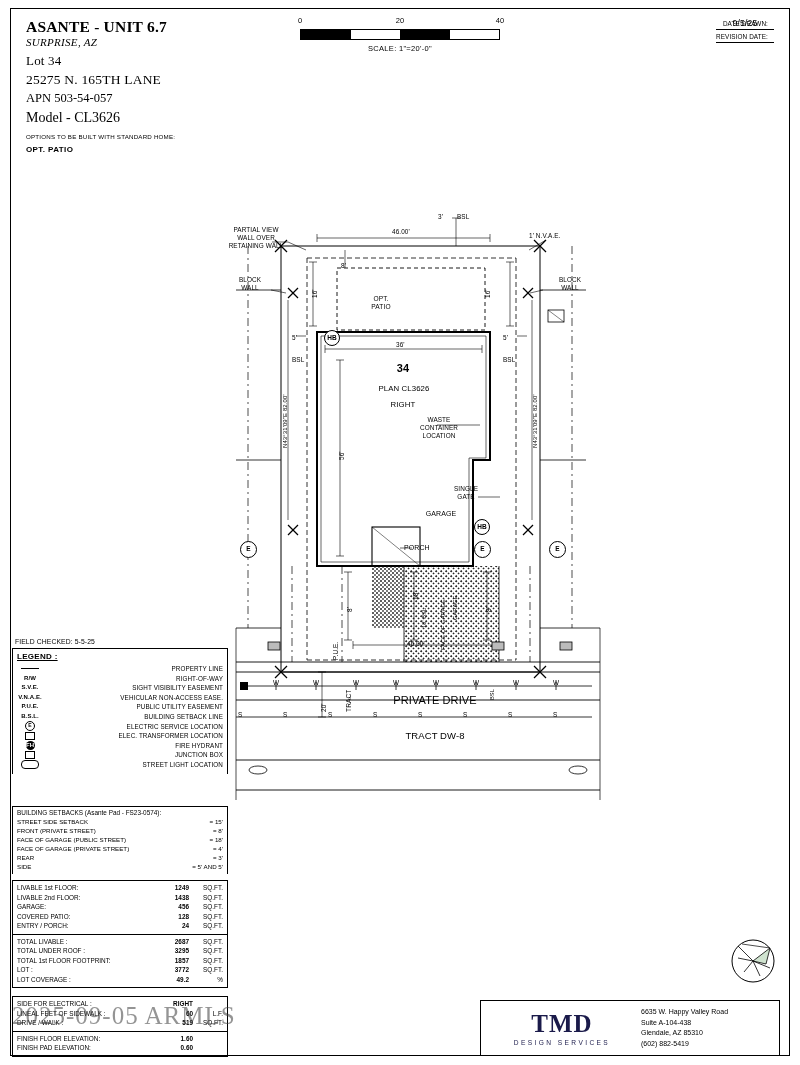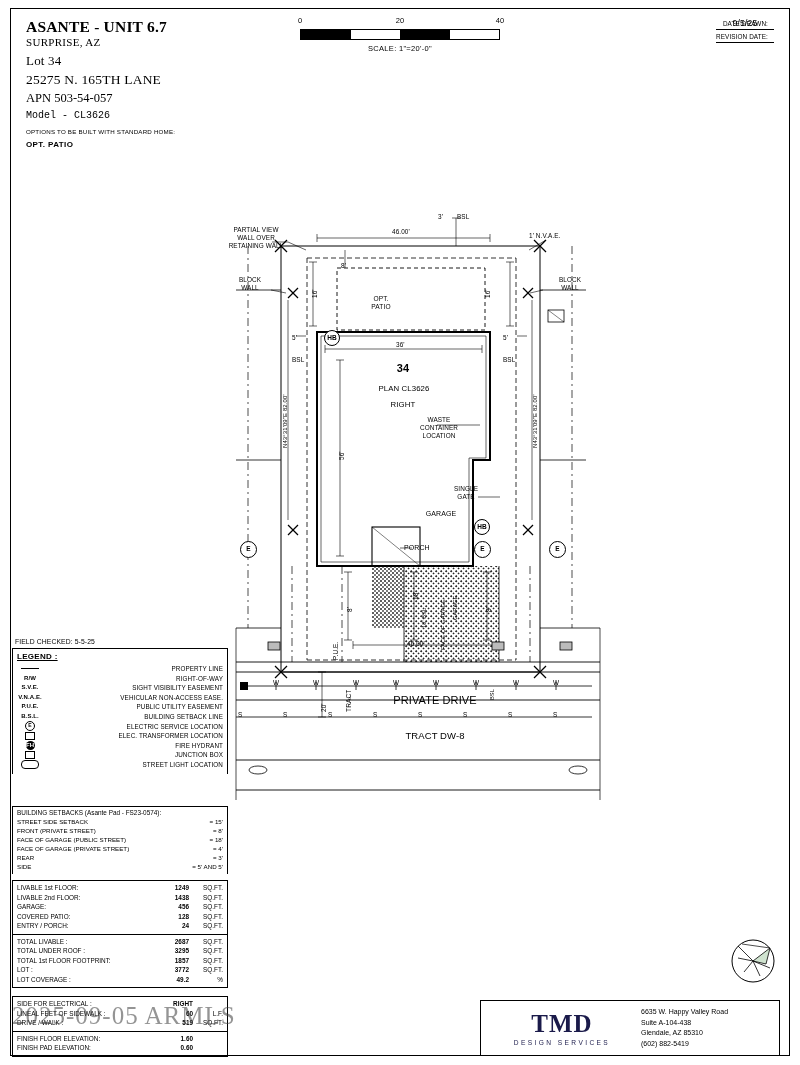--- a/index.html
+++ b/index.html
@@ -42,41 +42,42 @@
     font-size: 15.5px;
     font-weight: bold;
     letter-spacing: .2px;
     line-height: 1.12;
   }
   .t-city {
     font-family: "Liberation Serif", serif;
     font-size: 11px;
     letter-spacing: .3px;
     margin-top: 1px;
+    font-style: italic;
   }
   .t-lot {
     font-family: "Liberation Serif", serif;
     font-size: 13px;
     margin-top: 5px;
     letter-spacing: .2px;
   }
   .t-addr {
     font-family: "Liberation Serif", serif;
     font-size: 13.5px;
     margin-top: 3px;
     letter-spacing: .2px;
   }
   .t-apn {
     font-family: "Liberation Serif", serif;
     font-size: 12.5px;
     margin-top: 3px;
   }
   .t-model {
-    font-family: Liberation Mono, monospace;
-    font-size: 10px;
+    font-family: Liberation Serif, serif;
+    font-size: 14px;
     margin-top: 4px;
   }
   .t-elev {
     font-family: "Liberation Serif", serif;
     font-size: 12.5px;
     margin-top: 4px;
   }
   .t-optnote {
     font-size: 6.2px;
     line-height: 1.35;

